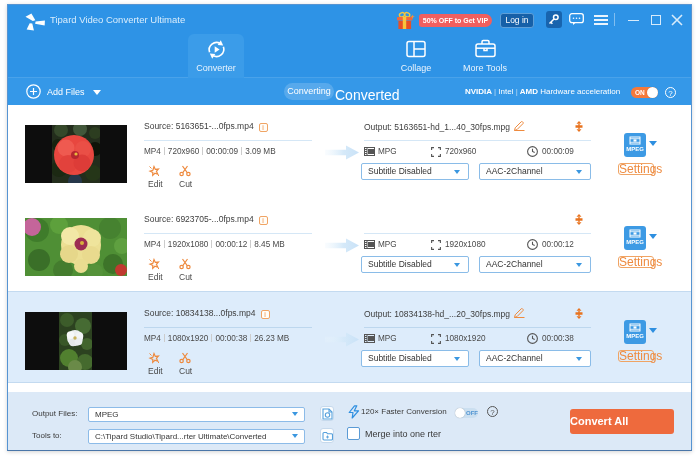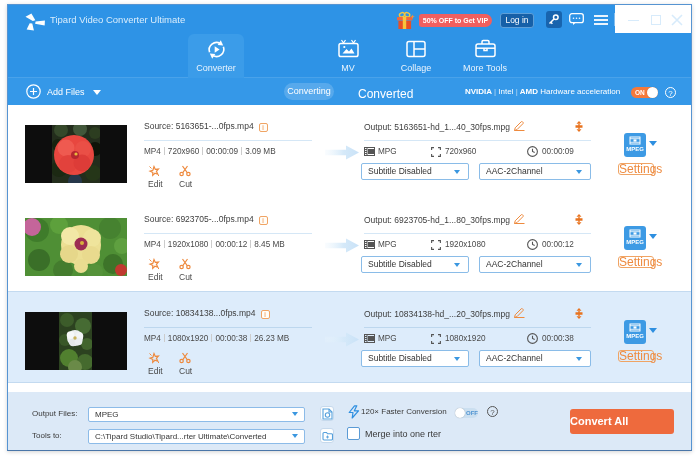--- a/index.html
+++ b/index.html
@@ -1,21 +1,21 @@
 <!DOCTYPE html>
 <html><head>
 <meta charset="utf-8">
 <style>
 * { margin:0; padding:0; box-sizing:border-box; }
 html,body { width:700px; height:459px; background:#fff; font-family:"Liberation Sans", sans-serif; overflow:hidden; }
 #win { position:absolute; left:7px; top:4px; width:685px; height:447px; background:#fff;
   border:1px solid #5694d2; border-bottom:2px solid #4a76a8; box-shadow:0 1px 4px rgba(0,0,0,0.18); }
 .abs { position:absolute; }
 
-#titlebar { left:0; top:0; width:607px; height:28px; background:#2e93e6; }
+#titlebar { left:0; top:0; width:683px; height:28px; background:#2e93e6; }
 #navbar { left:0; top:28px; width:683px; height:45px; background:#2e93e6; border-bottom:1px solid #49a2ea; }
 #subbar { left:0; top:73px; width:683px; height:28px; background:#3598e8; }
 .ddv { display:inline-block; width:1px; height:8px; background:#cccccc; vertical-align:-1px; margin:0 3px; }
 .inum { display:inline-block; width:9px; height:9px; border:1px solid #f0a464; border-radius:2px; color:#ee8a3e; font-size:7px; text-align:center; line-height:8px; vertical-align:-1px; margin-left:5px; background:#fffdf8; }
 .tab { position:absolute; top:1px; height:44px; width:56px; text-align:center; color:#fff; }
 .tab .lbl { position:absolute; bottom:5px; width:100%; font-size:9px; color:#eaf4fd; }
 .tab.active { background:#3b9ce9; border-radius:6px 6px 0 0; }
 .tab svg { position:absolute; top:5px; left:50%; margin-left:-10px; }
 
 .row { position:absolute; left:0px; width:683px; height:92px; background:#fff; }
@@ -93,29 +93,20 @@
           <g fill="none" stroke="#fff" stroke-width="1.6">
             <path d="M3.6 13.2 A7.3 7.3 0 0 1 14.3 4.6"></path>
             <path d="M17.4 7.8 A7.3 7.3 0 0 1 6.7 16.4"></path>
           </g>
           <path d="M14.8 1.2 L17.2 6.4 L11.7 6.1 Z" fill="#fff"></path>
           <path d="M6.2 19.8 L3.8 14.6 L9.3 14.9 Z" fill="#fff"></path>
           <path d="M8.7 7.2 L13.6 10.5 L8.7 13.8 Z" fill="#fff"></path>
         </svg>
       <div class="lbl">Converter</div>
     </div>
-    <div class="tab" style="left:312px;">
-      <svg width="21" height="20" viewBox="0 0 21 20">
-          <rect x="1" y="4.5" width="19" height="13" rx="1.8" fill="none" stroke="#fff" stroke-width="1.5"></rect>
-          <path d="M3.5 1 L5.5 4 M7.5 1 L5.5 4 M13.5 1 L15.5 4 M17.5 1 L15.5 4" stroke="#fff" stroke-width="1.2" fill="none"></path>
-          <path d="M4.5 14.5 L8.5 10 L11 12.5 L13.5 9.5 L16.5 14.5 Z" fill="#fff"></path>
-          <circle cx="6.3" cy="8" r="1.1" fill="#fff"></circle>
-        </svg>
-      <div class="lbl">MV</div>
-    </div>
     <div class="tab" style="left:442px;width:70px;">
       <svg width="21" height="20" viewBox="0 0 21 20">
           <g fill="none" stroke="#fff" stroke-width="1.5">
             <rect x="1" y="5" width="19" height="12.5" rx="2"></rect>
             <path d="M7 5 L7 2.8 A1.2 1.2 0 0 1 8.2 1.6 L12.8 1.6 A1.2 1.2 0 0 1 14 2.8 L14 5"></path>
             <path d="M1 9.2 L20 9.2"></path>
             <path d="M9 9.2 L9 11.5 L12 11.5 L12 9.2"></path>
           </g>
         </svg>
       <div class="lbl">More Tools</div>
@@ -131,21 +122,21 @@
     </div>
   </div>
   <div class="abs" id="subbar">
     <svg class="abs" style="left:18px;top:6px" width="15" height="15" viewBox="0 0 15 15">
         <circle cx="7.5" cy="7.5" r="6.7" fill="none" stroke="#fff" stroke-width="1.2"></circle>
         <path d="M7.5 4 L7.5 11 M4 7.5 L11 7.5" stroke="#fff" stroke-width="1.2"></path>
       </svg>
     <div class="abs" style="left:39px;top:9px;font-size:9px;color:#fff;">Add Files</div>
     <div class="abs" style="left:85px;top:12px;width:0;height:0;border-left:4px solid transparent;border-right:4px solid transparent;border-top:5px solid #fff;"></div>
     <div class="abs" style="left:276px;top:5px;width:50px;height:17px;background:rgba(255,255,255,0.17);border-radius:9px;color:#fff;font-size:9px;text-align:center;line-height:17px;">Converting</div>
-    <div class="abs" style="left:350px;top:9px;font-size:12px;color:#fff;">Converted</div>
+    <div class="abs" style="left:327px;top:9px;font-size:14px;color:#fff;">Converted</div>
     <div class="abs" style="left:457px;top:9px;font-size:8px;color:#fff;font-weight:bold;">NVIDIA <span style="font-weight:normal;color:#bcdcf5">|</span> <span style="font-weight:normal">Intel</span> <span style="font-weight:normal;color:#bcdcf5">|</span> AMD <span style="font-weight:normal">Hardware acceleration</span></div>
     <div class="abs" style="left:623px;top:9px;width:27px;height:11px;background:#f5793b;border-radius:6px;">
       <div class="abs" style="left:4px;top:2px;font-size:6.5px;color:#fff;font-weight:bold;">ON</div>
       <div class="abs" style="left:16px;top:0px;width:11px;height:11px;background:#fff;border-radius:50%;box-shadow:0 0 1px rgba(0,0,0,0.3);"></div>
     </div>
     <div class="abs" style="left:657px;top:9px;width:11px;height:11px;border:1px solid #fff;border-radius:50%;color:#fff;font-size:8px;text-align:center;line-height:11px;">?</div>
   </div>
   <div class="row" style="top:100px;">
     <div class="thumb"><svg width="102" height="58" viewBox="0 0 102 58">
 <defs>
@@ -280,23 +271,20 @@
     <svg class="abs" style="left:317px;top:40px" width="35" height="15" viewBox="0 0 35 15">
         <defs>
           <linearGradient id="ag" x1="0" y1="0" x2="1" y2="0">
             <stop offset="0" stop-color="#e9f4fc" stop-opacity="0.25"></stop>
             <stop offset="0.55" stop-color="#d5e9f9"></stop>
             <stop offset="1" stop-color="#c9e2f7"></stop>
           </linearGradient>
         </defs>
         <path d="M0 4.7 L21 4.7 L21 0.5 L34 7.5 L21 14.5 L21 10.3 L0 10.3 Z" fill="url(#ag)"></path>
       </svg>
-    <div class="fname" style="left:356px;">Output: 6923705-hd_1...80_30fps.mpg<svg style="vertical-align:-2px;margin-left:3px" width="12" height="11" viewBox="0 0 12 11">
-          <path d="M1.5 9.5 L2.2 6.8 L8.2 0.8 A0.9 0.9 0 0 1 9.5 0.8 L10 1.3 A0.9 0.9 0 0 1 10 2.6 L4 8.6 Z M1.5 9.5 L11.5 9.5" fill="none" stroke="#ee8a3e" stroke-width="1"></path>
-        </svg></div>
     <div class="sepline" style="left:356px;width:227px;"></div>
     <svg class="abs" style="left:566px;top:16px" width="10" height="11" viewBox="0 0 10 11">
         <path d="M5 0 L7.5 2.8 L2.5 2.8 Z M5 11 L7.5 8.2 L2.5 8.2 Z M1.5 4.3 L8.5 4.3 L8.5 6.7 L1.5 6.7 Z" fill="#e8731f"></path>
         <path d="M5 3 L5 8" stroke="#e8731f" stroke-width="1.4"></path>
       </svg>
     <svg class="abs" style="left:356px;top:42px" width="11" height="9" viewBox="0 0 11 9">
         <g fill="none" stroke="#555" stroke-width="1">
           <rect x="0.5" y="0.5" width="10" height="8"></rect>
           <path d="M3 0.5 L3 8.5 M1 2.5 L3 2.5 M1 4.5 L3 4.5 M1 6.5 L3 6.5"></path>
         </g>

